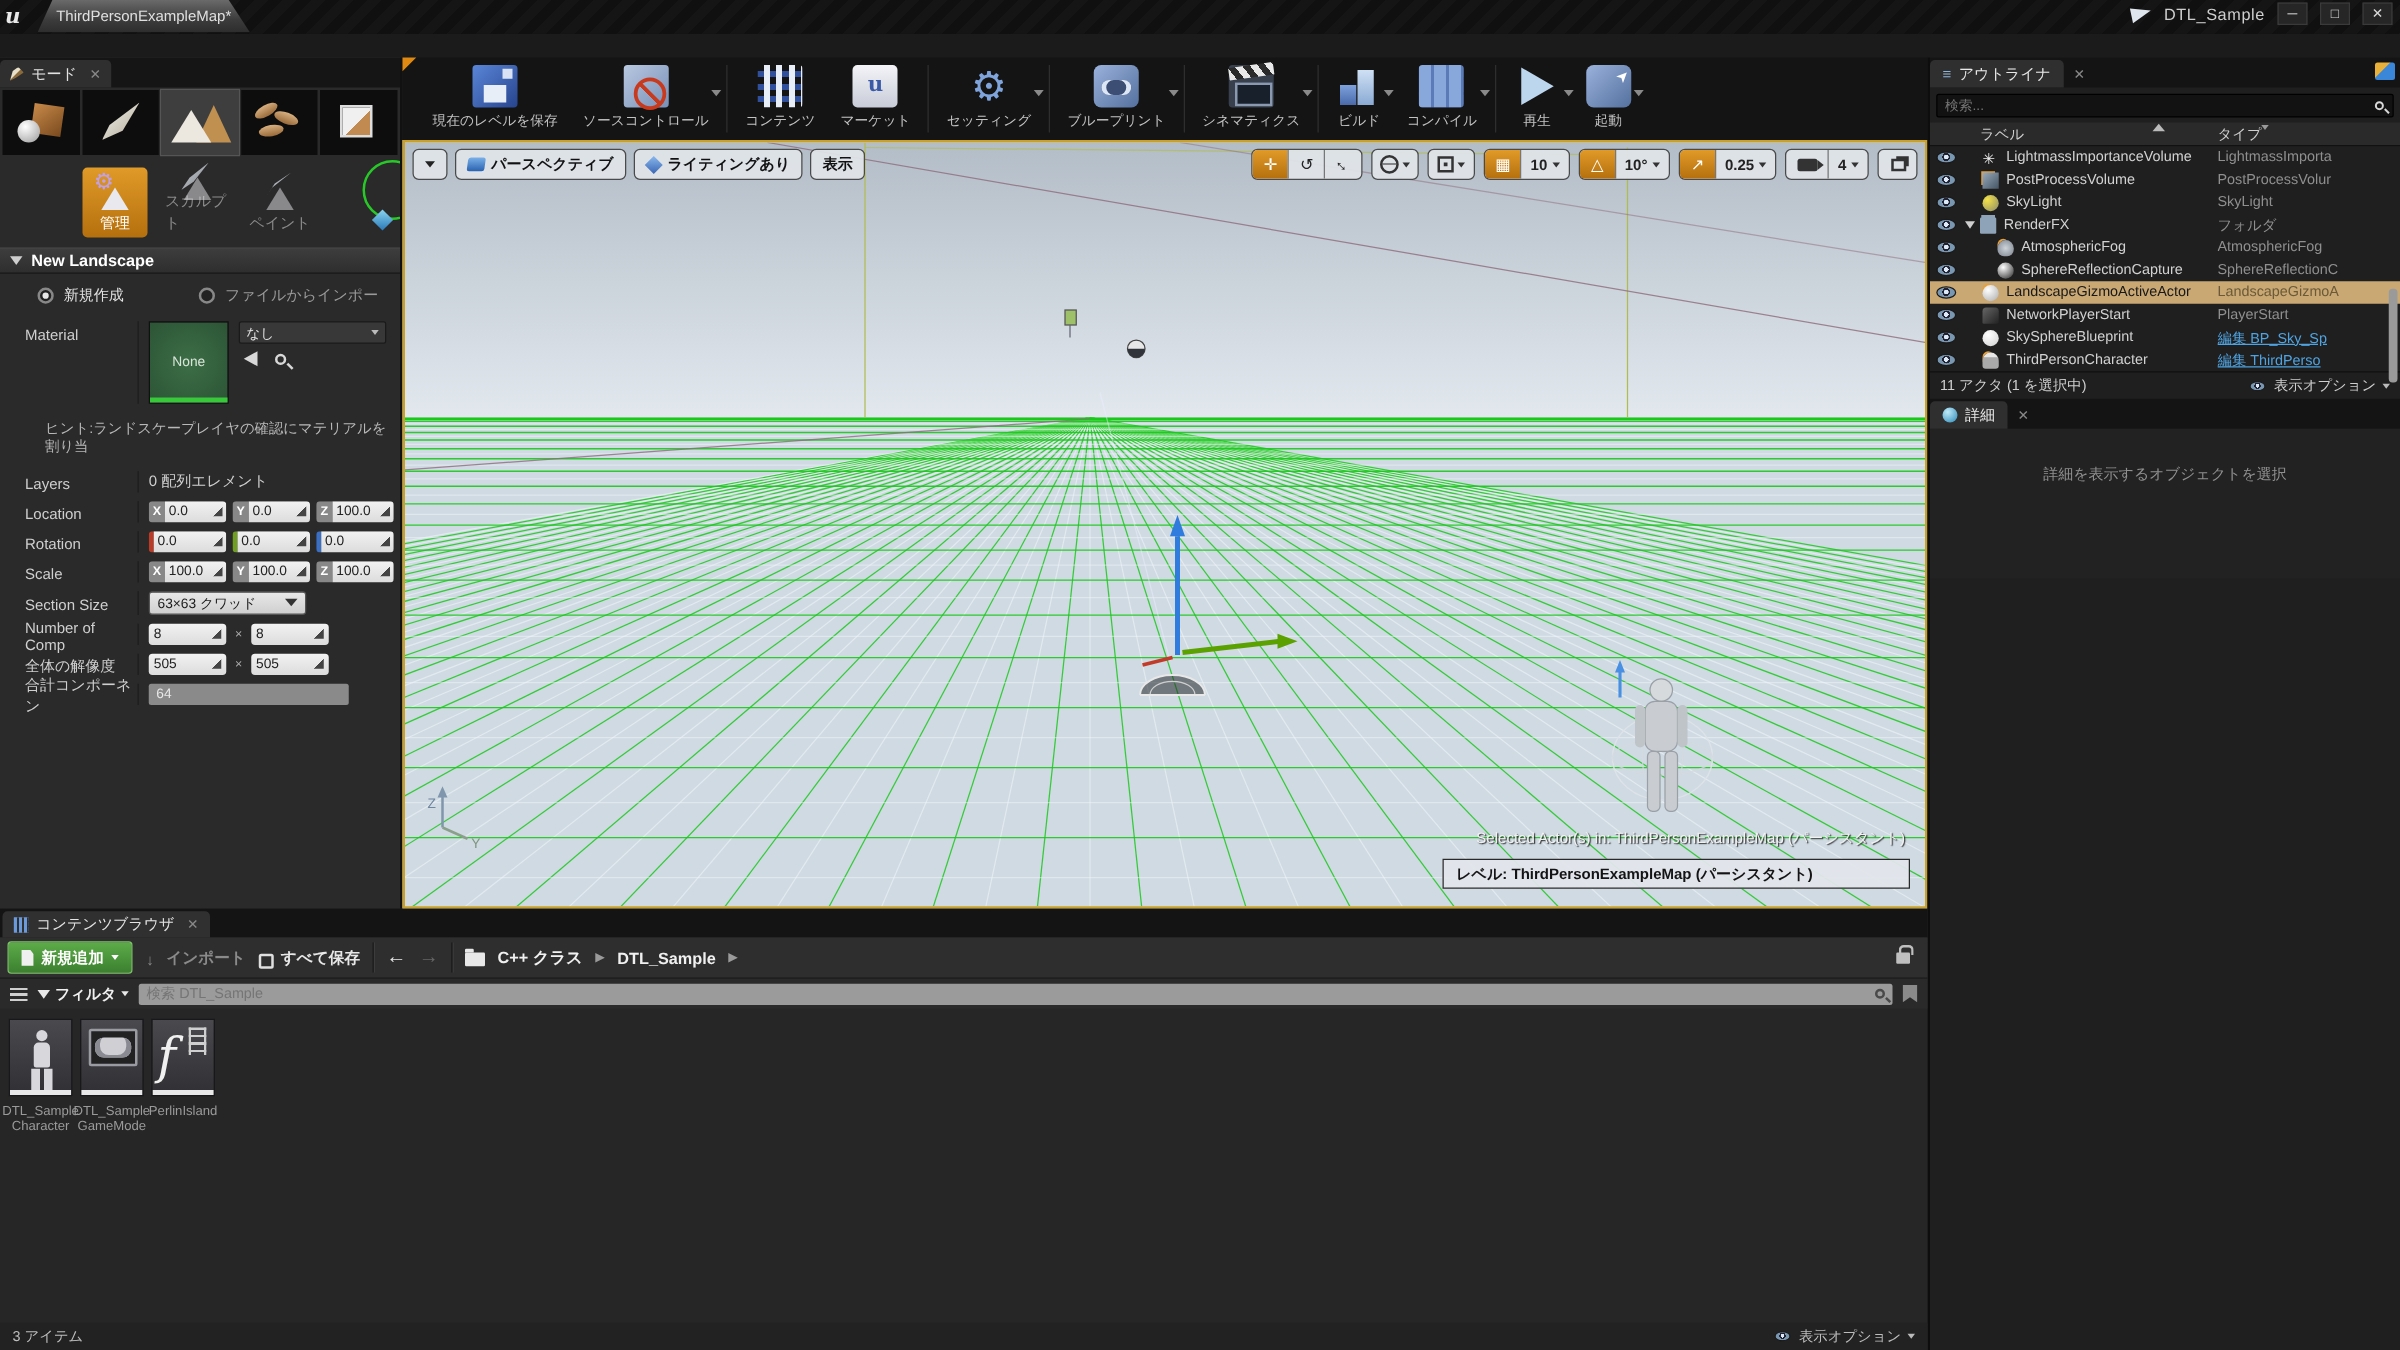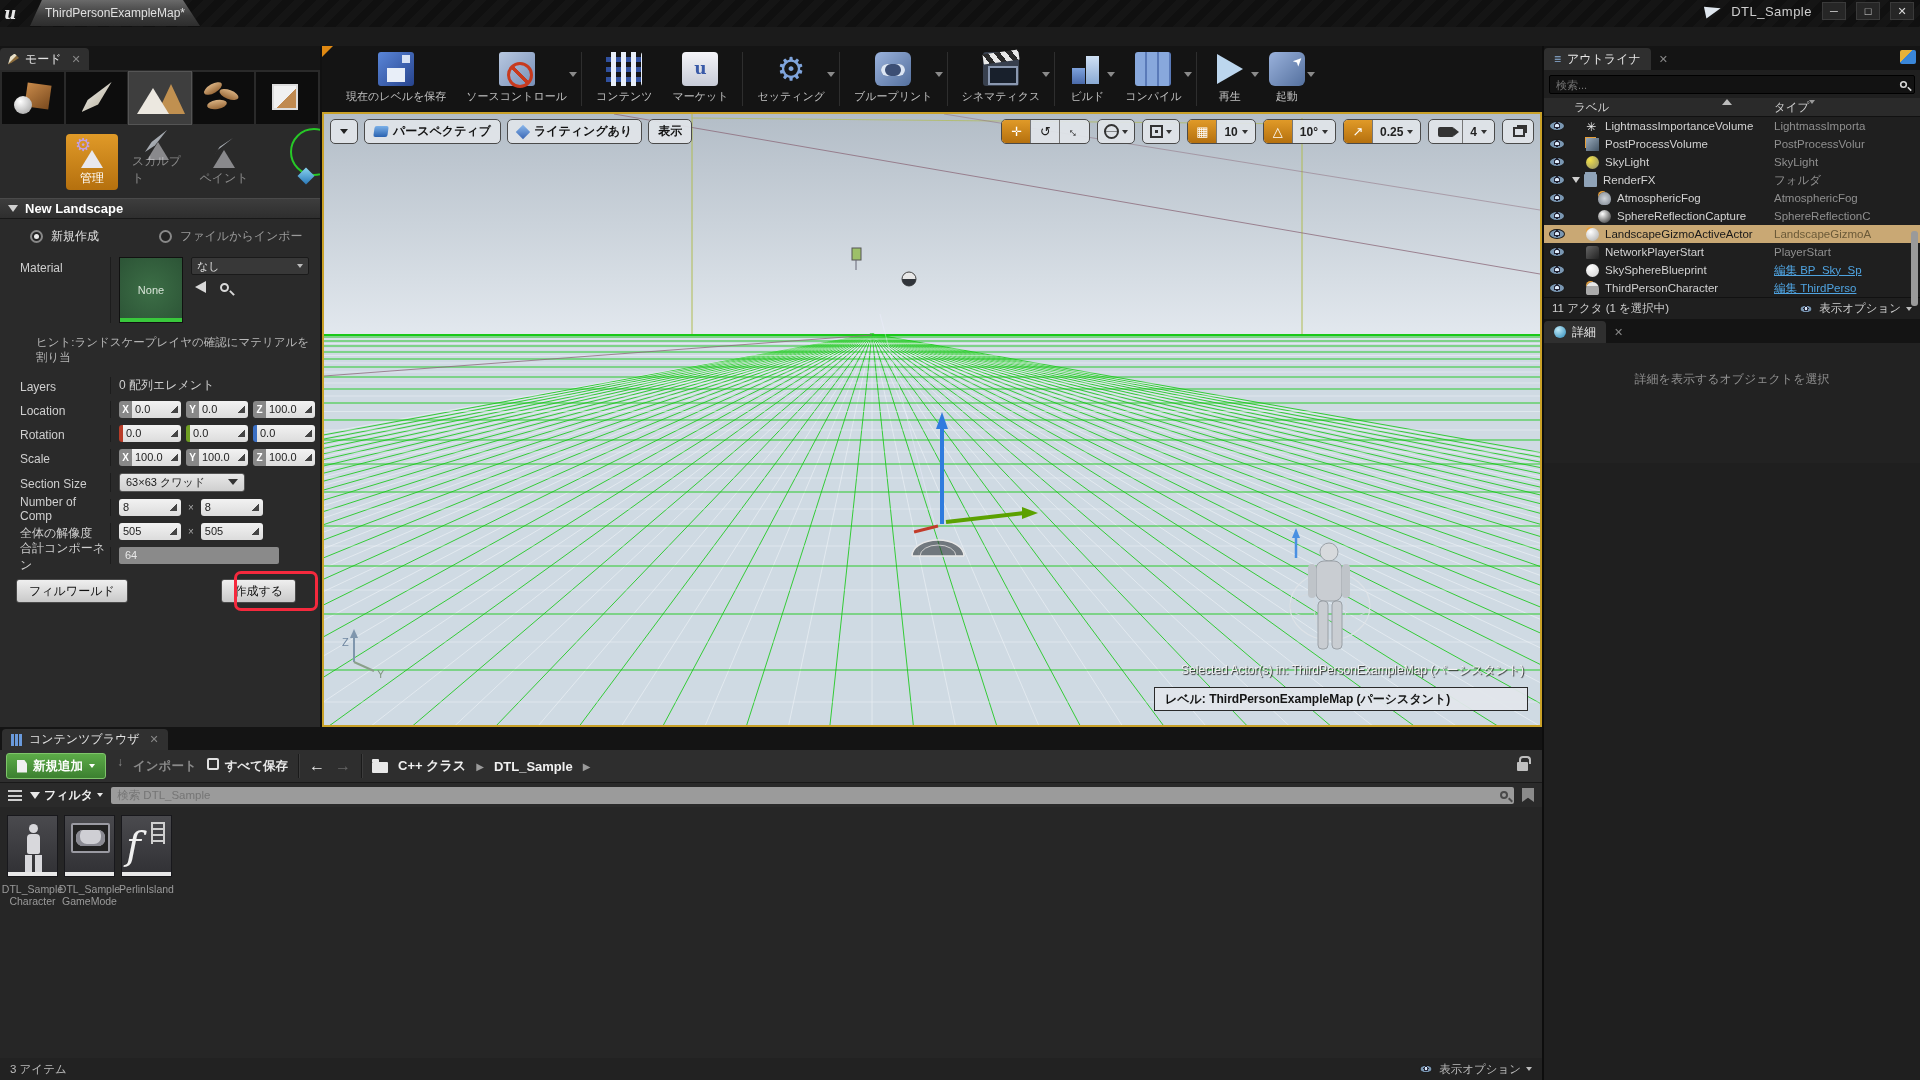--- a/index.html
+++ b/index.html
@@ -147,21 +147,21 @@
   .level-box { position:absolute; right:12px; bottom:14px; width:374px; height:24px; background:rgba(226,230,235,.95); border:1px solid #2a2a2a; color:#141414; font-weight:bold; font-size:12px; line-height:22px; padding-left:10px; }
 
   
   .rpanel { position:absolute; left:1542px; top:46px; width:378px; height:1034px; background:#1f1f1f; border-left:2px solid #0d0d0d; }
   .rtabrow { height:24px; background:#141414; display:flex; align-items:flex-end; position:relative; }
   .rtab { height:22px; background:#2f2f2f; border-radius:4px 4px 0 0; padding:0 10px; display:flex; gap:6px; align-items:center; color:#e8e8e8; font-size:12px; }
   .dock-ic { position:absolute; right:4px; top:4px; width:16px; height:14px; background:linear-gradient(135deg,#e8b23a 40%,#3a86d8 42%); border-radius:2px; }
   .osearch { margin:5px 5px 4px 5px; height:19px; background:#121212; border:1px solid #000; border-radius:2px; display:flex; align-items:center; padding:0 6px; }
   .osearch input { flex:1; background:transparent; border:none; outline:none; color:#9a9a9a; font-size:11px; font-family:inherit; }
   .ohead { height:19px; background:#2a2a2a; border-bottom:1px solid #111; display:flex; align-items:center; position:relative; color:#cfcfcf; font-size:11.5px; }
-  .ohead .hl { padding-left:30px; flex:1; }
+  .ohead .hl { padding-left:40px; flex:1; }
   .ohead .ht { width:146px; display:flex; padding-right:14px;margin-left:28px; }
   .ohead .sortup { position:absolute; left:178px; top:1px; width:0; height:0; border-left:5px solid transparent; border-right:5px solid transparent; border-bottom:6px solid #bbb; }
   .orow { height:18px; display:flex; align-items:center; font-size:11.5px; color:#d2d2d2; position:relative; }
   .orow.sel { background:#c9a874; color:#181818; }
   .orow .eye { margin:0 7px 0 5px; flex:0 0 16px; }
   .eye { width:16px; height:10px; border-radius:50%; background:radial-gradient(circle at 50% 45%,#dceafa 0 22%,#223 23% 38%,#7a97b2 39%); border:1px solid #1a1a1a; }
   .oic { width:13px; height:13px; margin-right:6px; flex:0 0 13px; position:relative; }
   .olabel { flex:1; white-space:nowrap; overflow:hidden; }
   .otype { width:146px; flex:0 0 146px; color:#8f8f8f; white-space:nowrap; overflow:hidden; }
   .orow.sel .otype { color:#6b5a38; }
@@ -175,21 +175,21 @@
   .info-ic { width:12px; height:12px; border-radius:50%; background:radial-gradient(circle at 35% 30%,#bfeaf8,#2a88b8); }
 
   
   .cbrowser { position:absolute; left:0; top:727px; width:1542px; height:353px; background:#262626; }
   .cb-tabrow { height:23px; background:#141414; display:flex; align-items:flex-end; }
   .cb-tab { height:21px; background:#303030; border-radius:4px 4px 0 0; padding:0 9px; display:flex; gap:6px; align-items:center; color:#e4e4e4; font-size:12px; margin-left:2px; }
   .cb-grid-ic { width:12px; height:12px; background:repeating-linear-gradient(90deg,#6a9adc 0 3px,#2f2f2f 3px 4px),repeating-linear-gradient(#6a9adc00 0 3px,#2f2f2f 3px 4px); background-color:#6a9adc; }
   .cb-toolbar { height:33px; background:#2e2e2e; border-bottom:1px solid #191919; display:flex; align-items:center; padding:0 6px; gap:10px; }
   .addbtn { height:26px; background:linear-gradient(#5cab48,#3c8030); border:1px solid #7ec46a; border-radius:3px; color:#fff; font-weight:bold; font-size:12.5px; display:flex; align-items:center; gap:6px; padding:0 10px; }
   .doc-ic { width:10px; height:13px; background:#f0f0f0; clip-path:polygon(0 0,70% 0,100% 30%,100% 100%,0 100%); }
-  .ghostbtn { display:flex; align-items:flex-start; gap:6px; font-size:12.5px; font-weight:bold; }
+  .ghostbtn { display:flex; align-items:flex-end; gap:6px; font-size:12.5px; font-weight:bold; }
   .imp { color:#8a8a8a; } .sav { color:#e8e8e8; }
   .dl-ic { width:11px; height:11px; position:relative; }
   .dl-ic::before { content:"↓"; position:absolute; left:1px; top:-3px; font-size:12px; }
   .save-ic { width:12px; height:12px; border:2px solid #e0e0e0; border-radius:2px; }
   .vsep { width:1px; height:24px; background:#1a1a1a; box-shadow:1px 0 0 #3c3c3c; }
   .nav-ar { font-size:16px; font-weight:bold; }
   .folder-ic { width:16px; height:11px; background:#e8e8e8; border-radius:1px; position:relative; margin-top:3px; }
   .folder-ic::before { content:""; position:absolute; left:0; top:-3px; width:7px; height:3px; background:#e8e8e8; border-radius:1px 1px 0 0; }
   .crumb { color:#f0f0f0; font-weight:bold; font-size:13px; }
   .crumb-sep { color:#9a9a9a; font-size:10px; }
@@ -455,25 +455,20 @@
       </div>
     </div>
 
     <div class="prow">
       <div class="prop-lbl">合計コンポーネン</div>
       <div class="vals">
           <div class="robox">64</div>
         </div>
     </div>
 
-    <div class="btn-row">
-      <button class="ue-btn">フィルワールド</button>
-      <button class="ue-btn" style="margin-right:14px">作成する</button>
-      <div class="create-hl"></div>
-    </div>
   </div>
 
   <div class="toolbar">
     <div class="tbtn">
       <div class="tic ic-floppy"></div>
       <div class="lab">現在のレベルを保存</div>
     </div>
     <div class="tbtn">
       <div class="tic ic-src"></div>
       <div class="lab">ソースコントロール</div>

